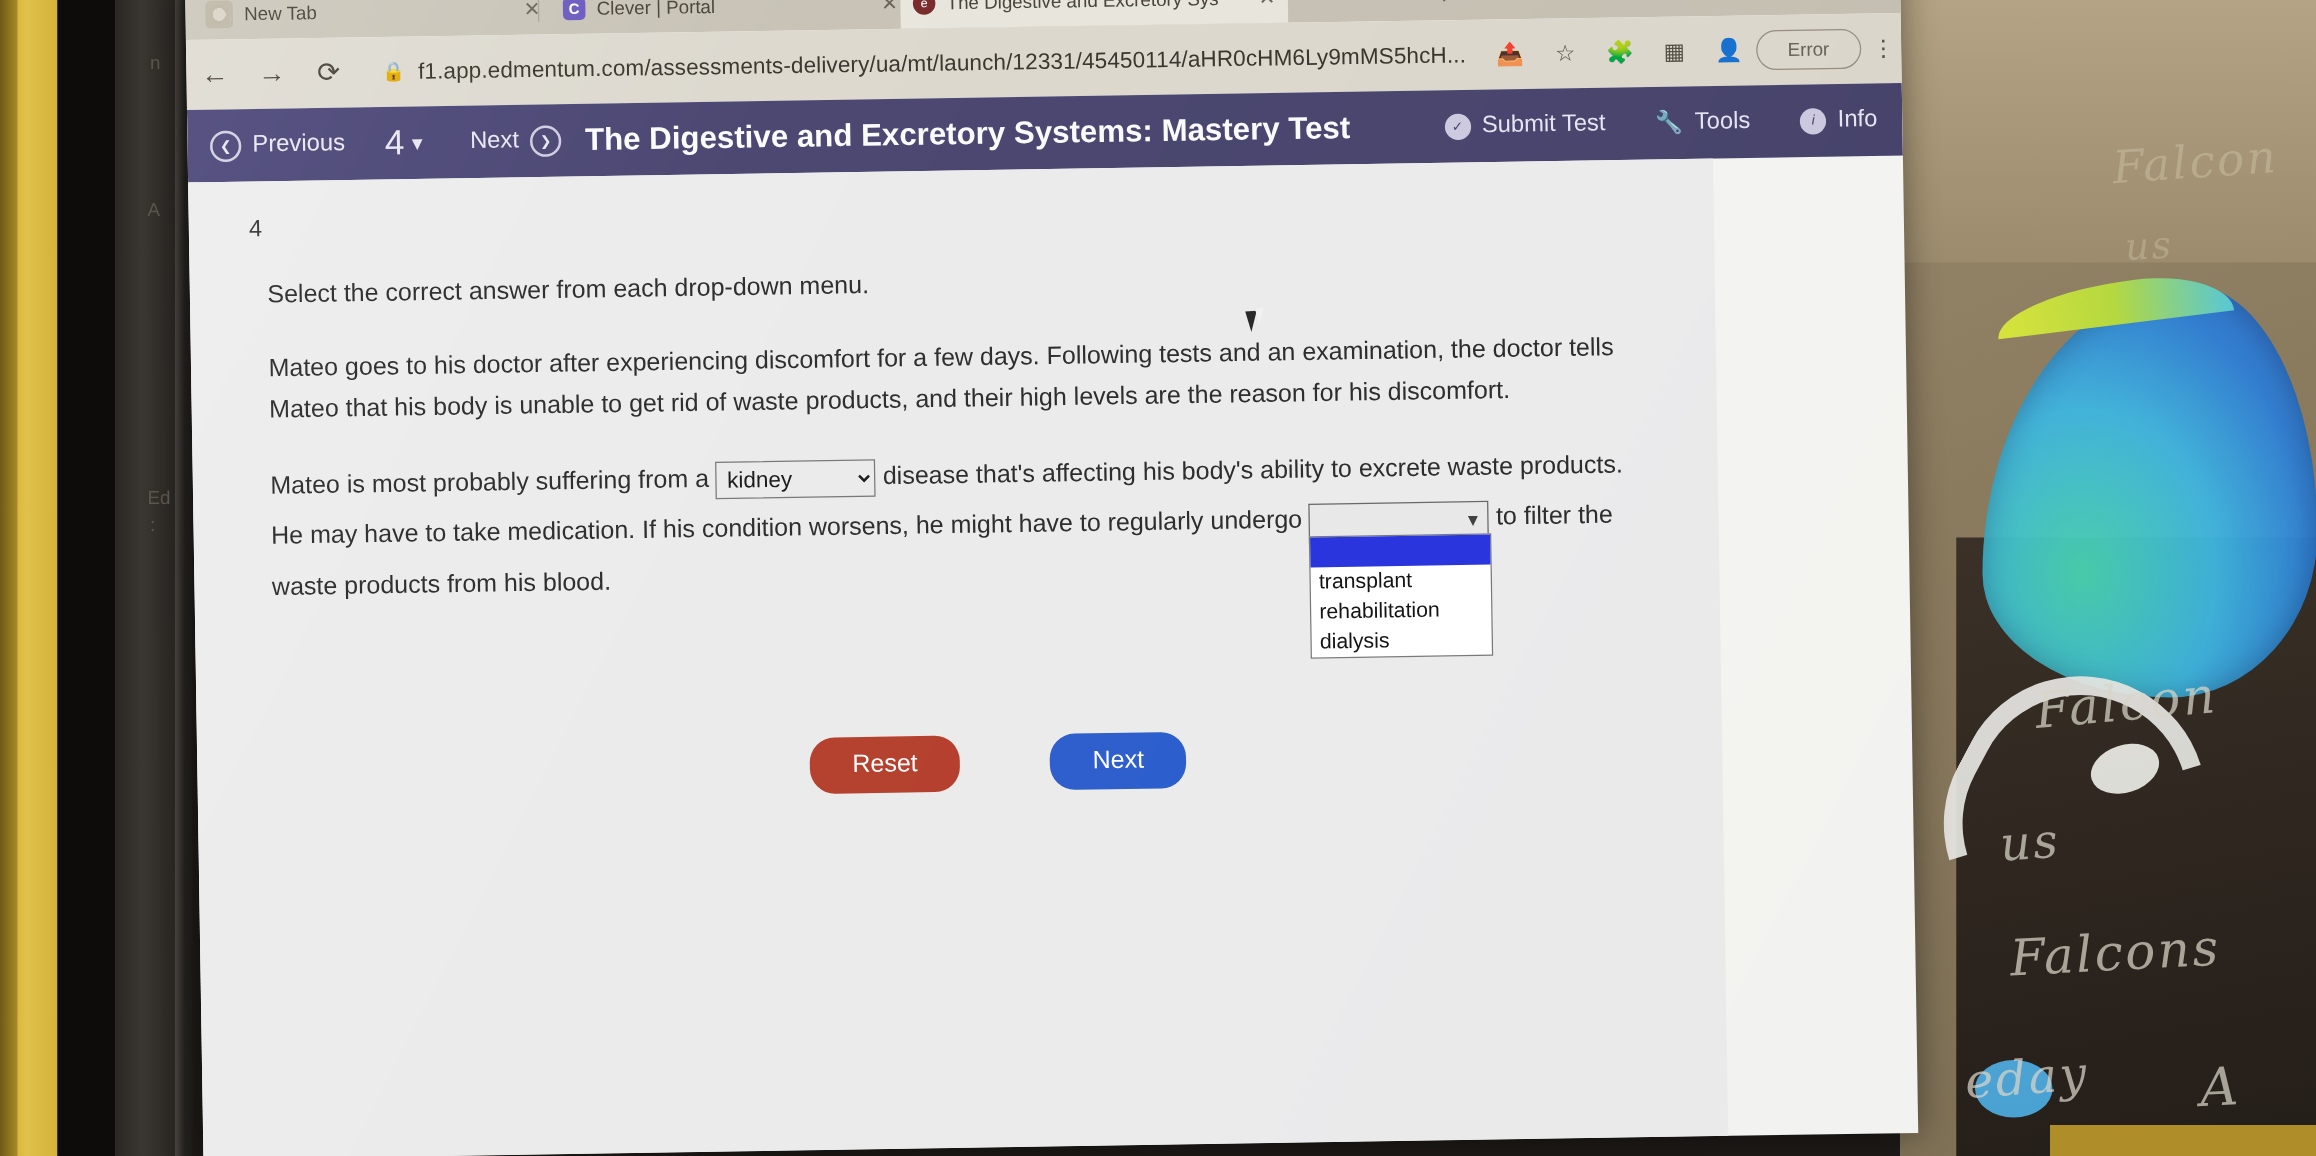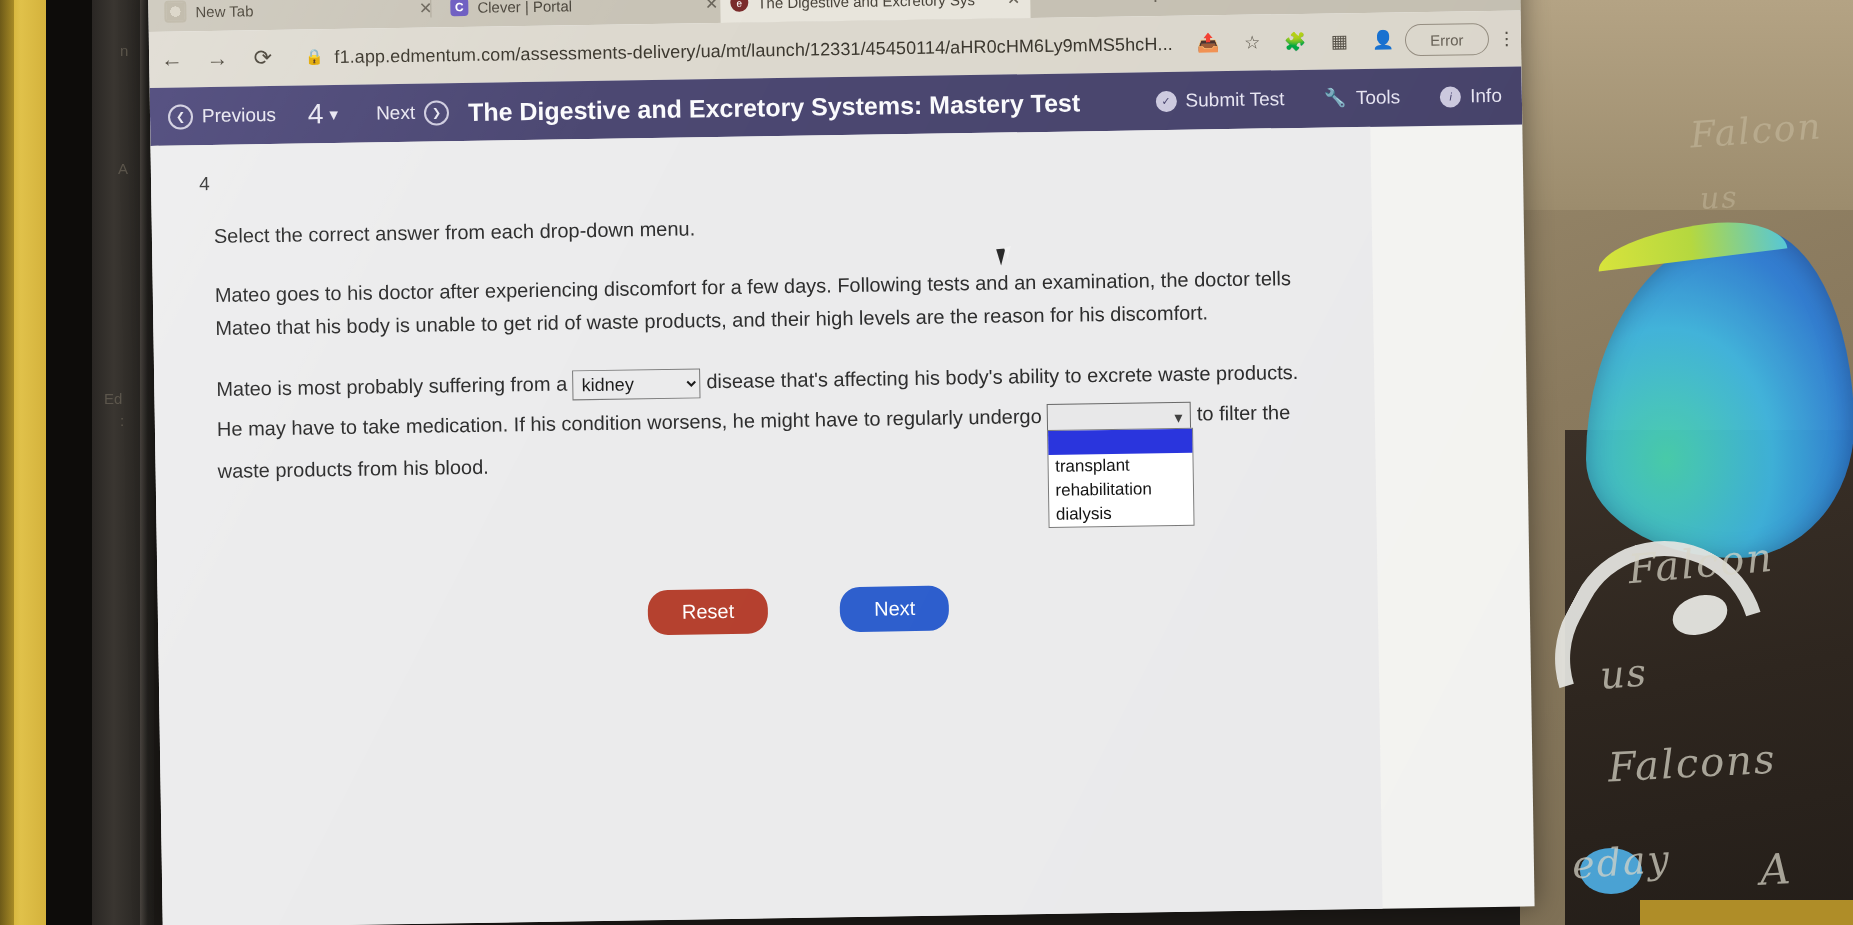--- a/index.html
+++ b/index.html
@@ -238,21 +238,21 @@
   <div class="chalk-text chalk-top">Falcon</div>
   <div class="chalk-text chalk-topR">us</div>
   <div class="chalk-text chalk-1">Falcon</div>
   <div class="chalk-text chalk-2">us</div>
   <div class="chalk-text chalk-3">Falcons</div>
   <div class="chalk-text chalk-4">eday</div>
   <div class="chalk-text chalk-5">A</div>
 
   <div class="left-ghost" style="left:120px;top:42px;">n</div>
   <div class="left-ghost" style="left:118px;top:160px;">A</div>
-  <div class="left-ghost" style="left:104px;top:390px;">Ed</div>
+  <div class="left-ghost" style="left:118px;top:390px;">Ed</div>
   <div class="left-ghost" style="left:120px;top:412px;">:</div>
 </div>
 
 <div class="screen">
 
   <div class="tabstrip">
     <div class="tab inactive" style="left:6px;width:268px;">
       <span class="tab-fav fav-chrome"></span>
       <span>New Tab</span>
       <span class="tab-x">✕</span>

